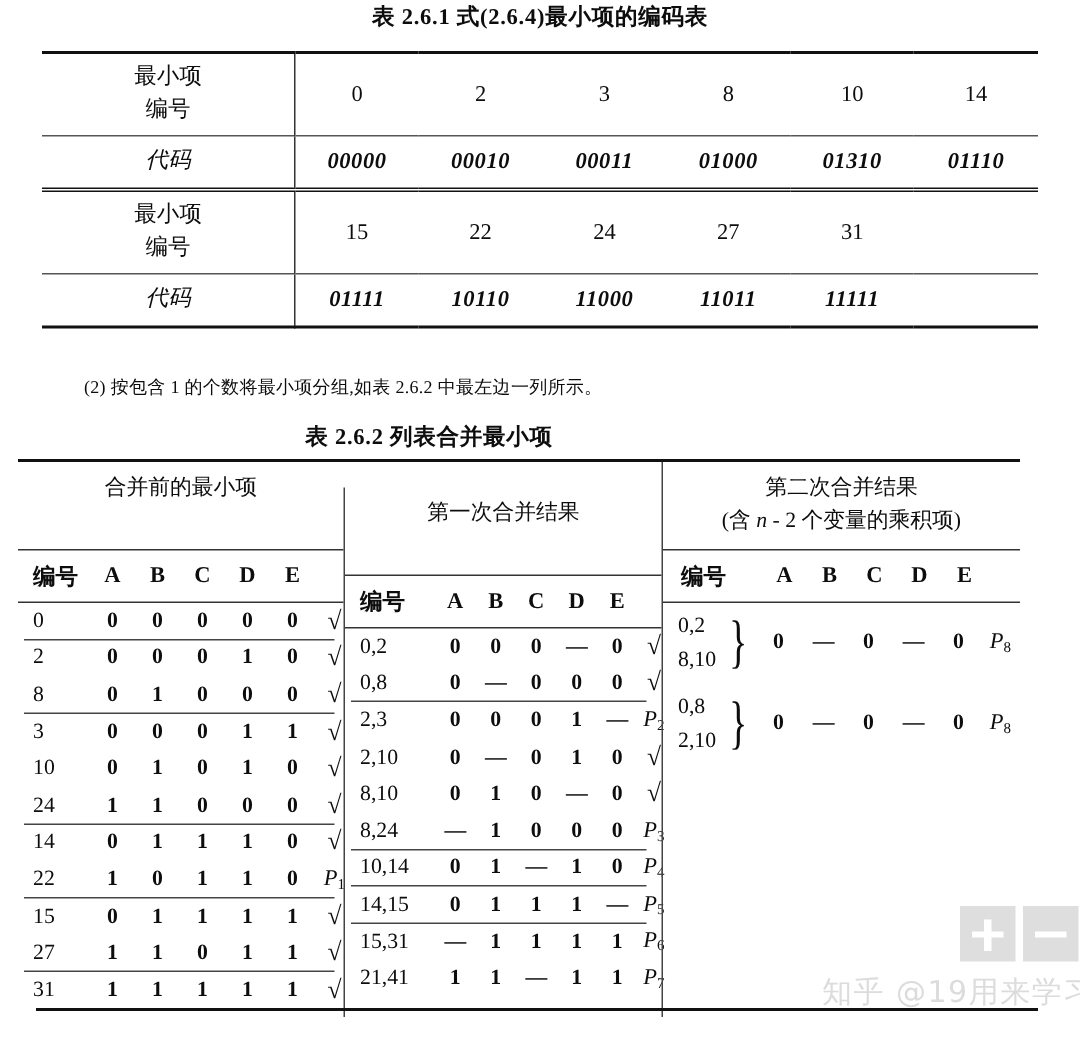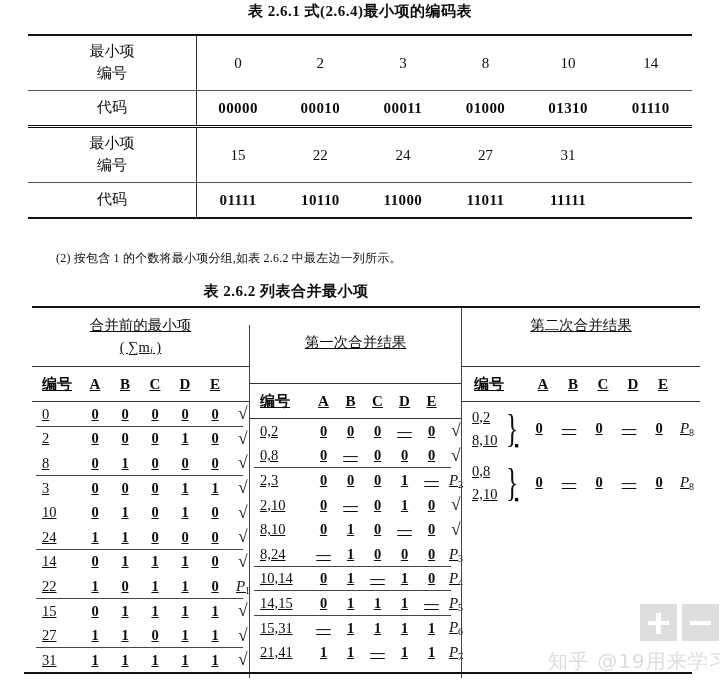--- a/index.html
+++ b/index.html
@@ -33,34 +33,33 @@
   .rule-thin  { border-top: 1.1px solid #555 !important; }
   .rule-dbl   { border-top: 3.5px double #111 !important; }
   .t1 .lbl {
     font-size: 15px; font-weight: normal; line-height: 1.45;
     width: 168px; border-right: 1.4px solid #333;
   }
   .t1 .lbl .l2 { display:block; }
   .t1 .num { font-size: 15px; }
   .t1 .code { font-size: 15px; font-weight: bold; letter-spacing: .4px; }
   .t1 .r-hd td { height: 54px; }
-  .t1 .r-cd td { height: 34px; }
+  .t1 .r-cd td { height: 34px; font-style: italic; }
 
   
   .para {
     position: absolute; left: 56px; top: 250px; width: 616px;
     font-size: 12px; letter-spacing: .2px; white-space: nowrap;
   }
 
   
   .t2cap { position: absolute; left: 0; top: 282px; width: 572px; }
   .t2-wrap {
-    position: absolute; left: 32px; top: 306px; width: 668px; height: 370px;
+    position: absolute; left: 12px; top: 306px; width: 668px; height: 370px;
     border-top: 2.6px solid #111;
-    text-decoration: underline;
   }
   .t2-cols { display: flex; height: 100%; }
   .col { position: relative; }
   .col.c1 { width: 217px; }
   .col.c2 { width: 211px; border-left: 1.4px solid #444; margin-top: 17px; }
   .col.c3 { width: 238px; border-left: 1.4px solid #444; }
 
   .colhead {
     height: 58px; text-align: center; font-size: 14.5px; line-height: 1.55;
     padding-top: 6px; box-sizing: border-box;
@@ -205,21 +204,20 @@
   <div class="para">(2) 按包含 1 的个数将最小项分组,如表 2.6.2 中最左边一列所示。</div>
 
   <div class="cap t2cap">表 2.6.2    列表合并最小项</div>
 
   <div class="t2-wrap">
     <div class="t2-cols">
 
       <div class="col c1">
         <div class="colhead">
           <span>合并前的最小项</span>
-          <span class="ln2"><span>( ∑m</span><span class="sub ital">i</span><span> )</span></span>
         </div>
         <div class="subhead">
           <div class="rowgrid" style="height:100%;">
             <span class="lead">编号</span>
             <span>A</span>
             <span>B</span>
             <span>C</span>
             <span>D</span>
             <span>E</span>
             <span></span>
@@ -475,20 +473,21 @@
                 <span>1</span>
                 <span class="mark"><span class="pmark">P<span class="ps">7</span></span></span>
               </div>
             </div>
           </div>
       </div>
 
       <div class="col c3">
         <div class="colhead">
           <span>第二次合并结果</span>
+          <span class="ln2"><span>(含 </span><span class="ital">n</span><span> - 2 个变量的乘积项)</span></span>
         </div>
         <div class="subhead">
           <div class="rowgrid" style="height:100%;">
             <span class="lead">编号</span>
             <span>A</span>
             <span>B</span>
             <span>C</span>
             <span>D</span>
             <span>E</span>
             <span></span>

